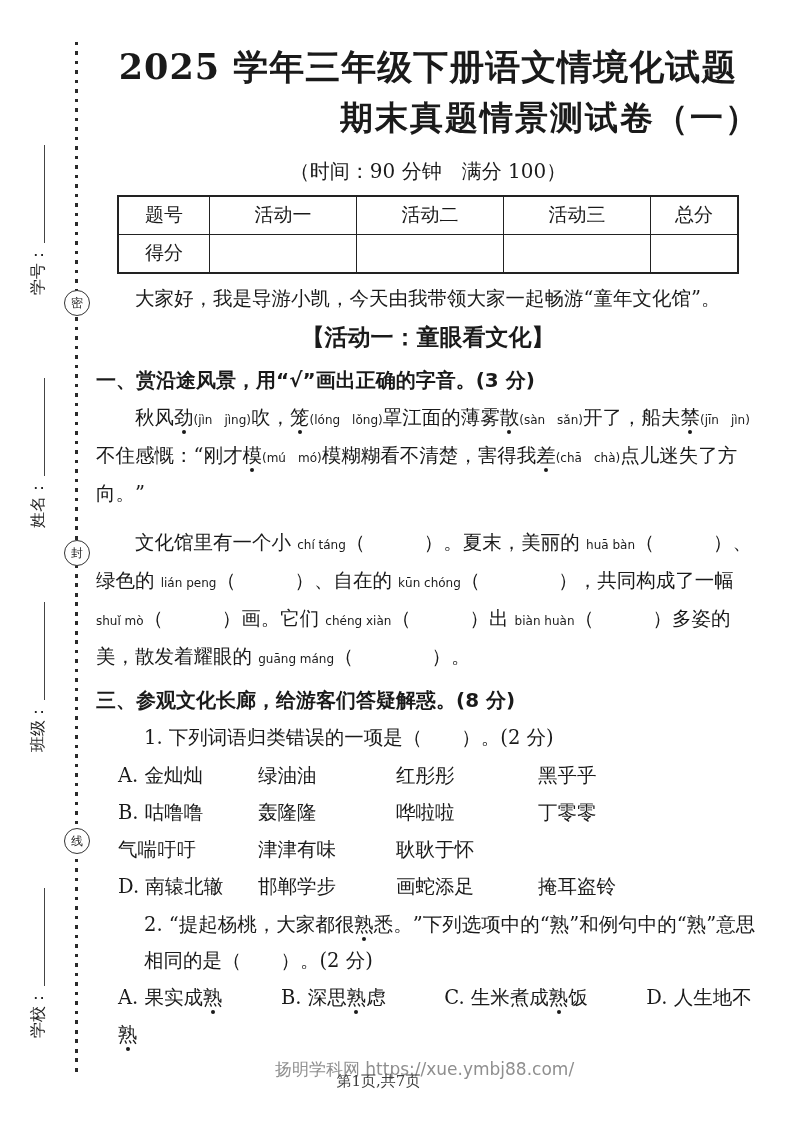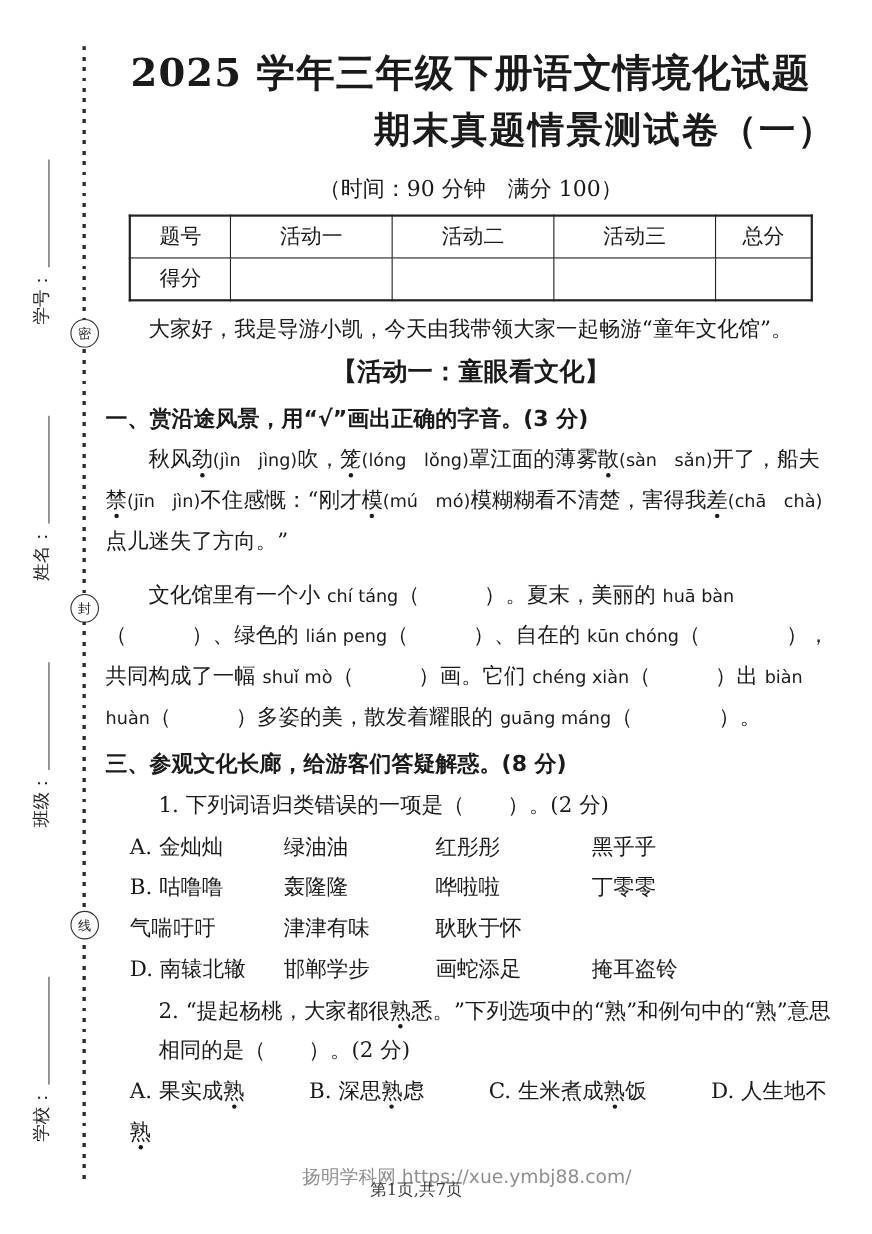--- a/index.html
+++ b/index.html
@@ -41,21 +41,21 @@
   .c-q{width:90px}.c-a{width:146px}.c-t{width:86px}
   
   .kai{font-size:19.5px;margin-top:11px;text-indent:2em;line-height:1.45;}
   .sec-title{font-size:23px;font-weight:bold;text-align:center;margin-top:9px;
     font-family:"DejaVu Sans","Liberation Sans",sans-serif;}
   .q-head{font-size:20px;font-weight:bold;margin-top:10px;line-height:35px;
     font-family:"DejaVu Sans","Liberation Sans",sans-serif;}
   .q-body{font-size:19.5px;line-height:36px;text-indent:2em;margin-top:2px;}
   .q-body2{font-size:19.5px;line-height:36px;text-indent:2em;margin-top:13px;}
   .sub-q{font-size:19.5px;line-height:36px;margin-top:2px;margin-left:48px;}
-  .pinyin{font-family:"DejaVu Sans","Liberation Sans",sans-serif;font-size:16px;}
+  .pinyin{font-family:"DejaVu Sans","Liberation Sans",sans-serif;font-size:12px;}
   .emph{position:relative;}
   .emph::after{
     content:"";position:absolute;left:50%;bottom:-5px;width:4px;height:4px;
     margin-left:-2px;border-radius:50%;background:#1a1a1a;
   }
   .opt-grid{margin-top:1px;}
   .opt-row{display:grid;grid-template-columns:140px 138px 142px auto;
     padding-left:22px;font-size:19.5px;line-height:37px;}
   .opt-inline{padding-left:22px;font-size:19.5px;line-height:37px;}
   

